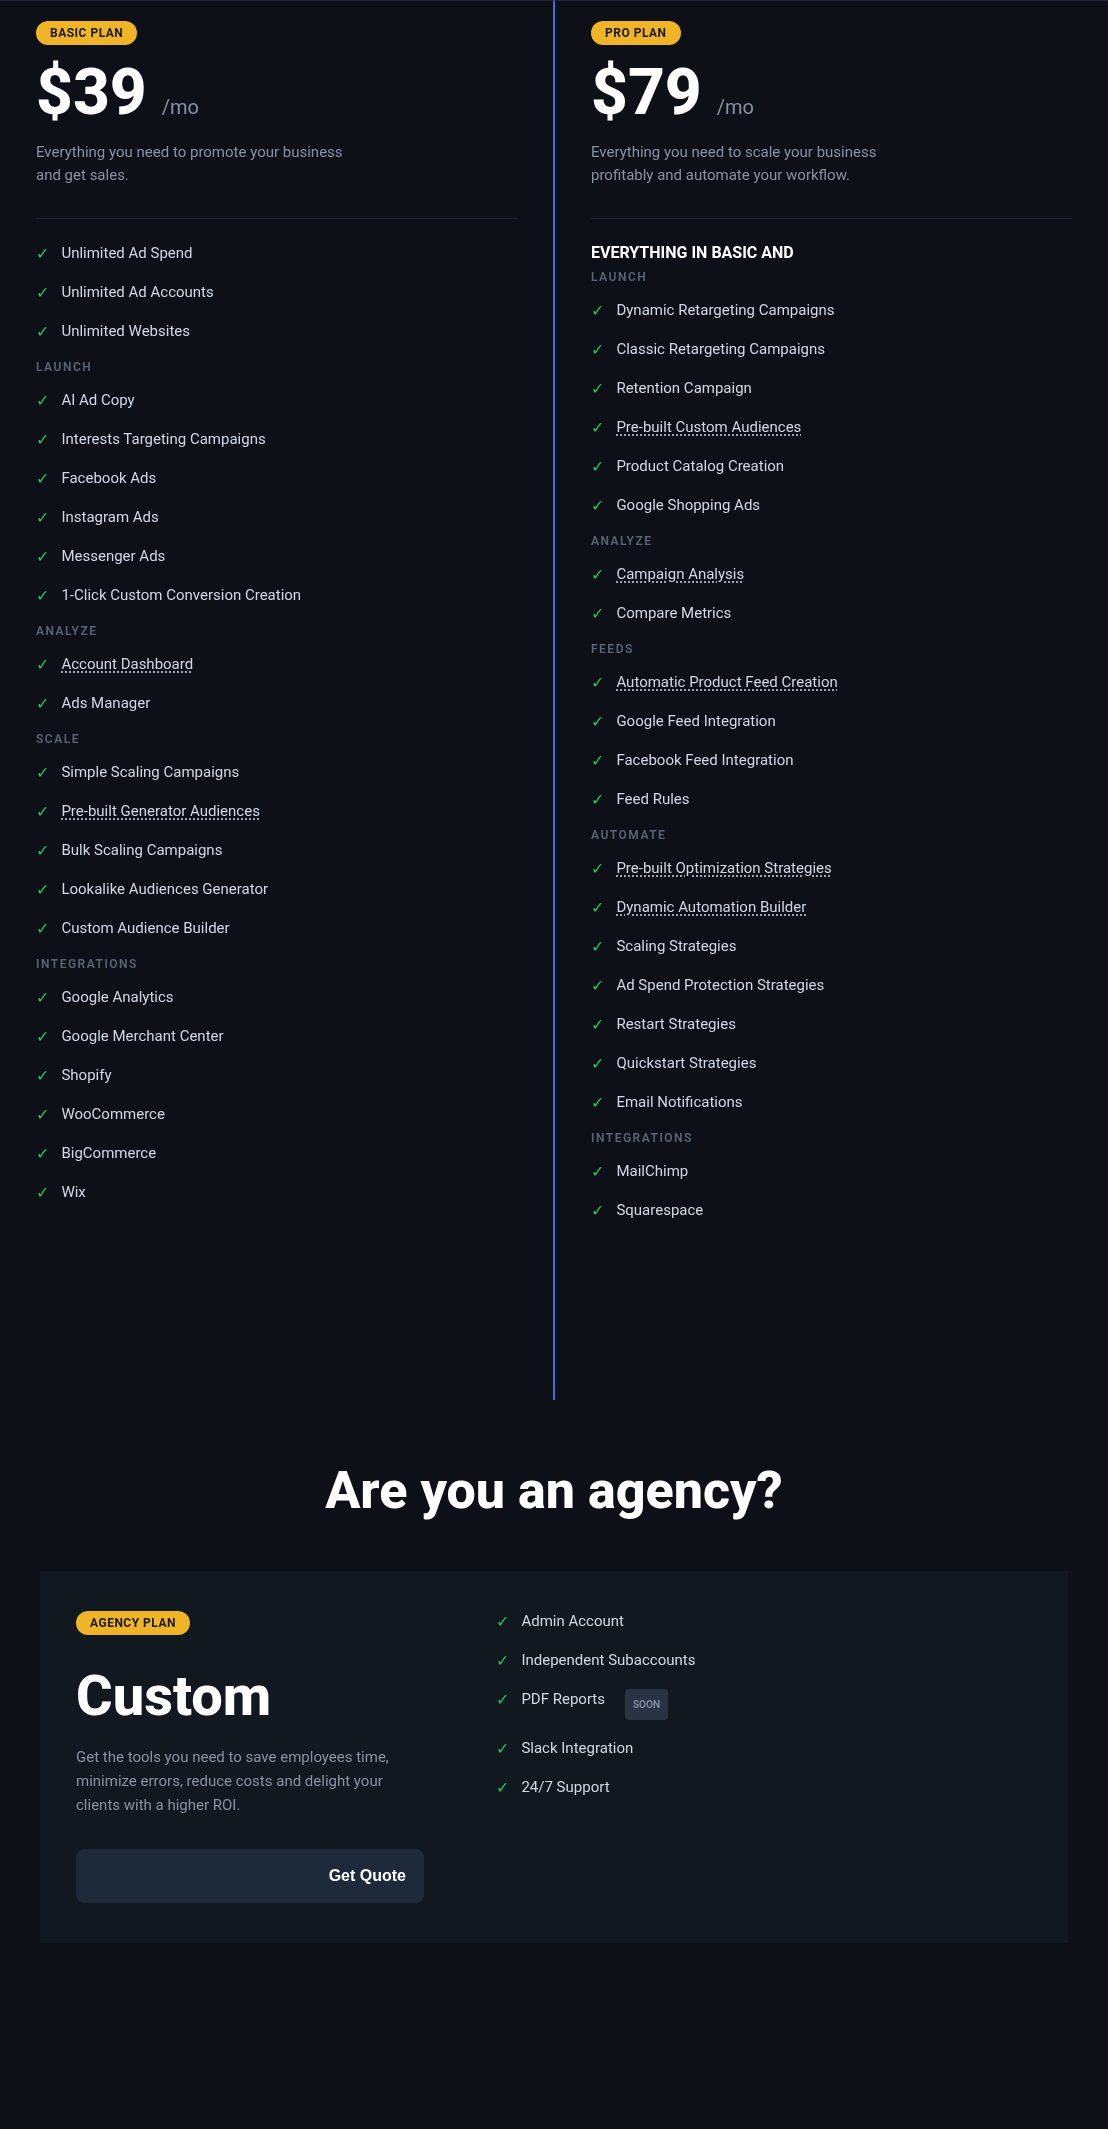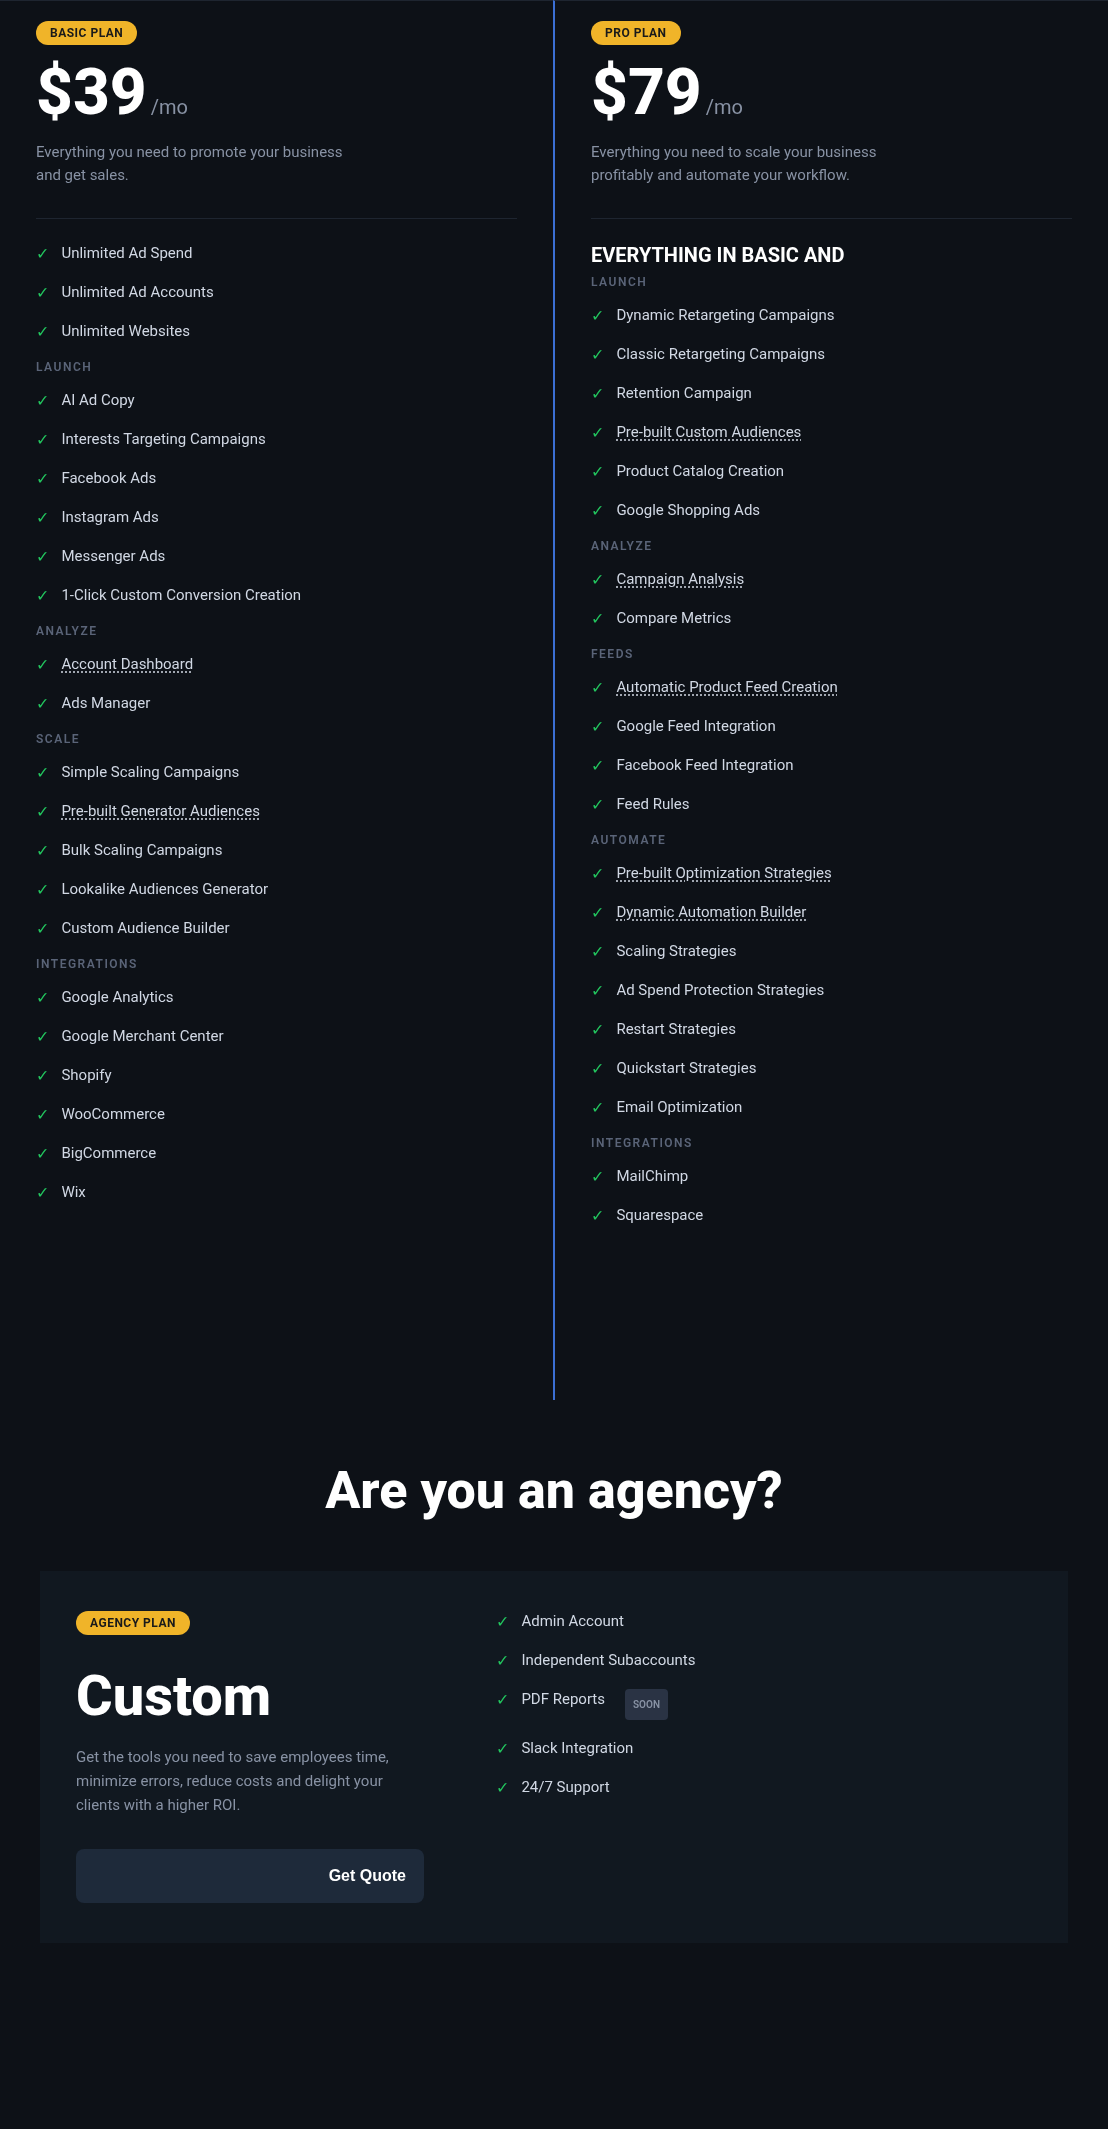--- a/index.html
+++ b/index.html
@@ -38,20 +38,21 @@
       border-radius: 20px;
       margin-bottom: 16px;
       text-transform: uppercase;
       letter-spacing: 0.5px;
     }
 
     .plan-price {
       display: flex;
       align-items: baseline;
       margin-bottom: 16px;
+      gap: 11px;
     }
 
     .plan-price .amount {
       font-size: 64px;
       font-weight: 800;
       color: #ffffff;
       line-height: 1;
     }
 
     .plan-price .period {
@@ -78,21 +79,21 @@
       font-size: 12px;
       font-weight: 600;
       color: #5a6478;
       letter-spacing: 1.5px;
       text-transform: uppercase;
       margin-bottom: 16px;
       margin-top: 8px;
     }
 
     .everything-header {
-      font-size: 20px;
+      font-size: 16px;
       font-weight: 700;
       color: #ffffff;
       margin-bottom: 8px;
     }
 
     .feature-item {
       display: flex;
       align-items: flex-start;
       margin-bottom: 18px;
       gap: 12px;
@@ -420,21 +421,21 @@
       <div class="feature-item">
         <span class="check-icon">✓</span>
         <span class="feature-text">Restart Strategies</span>
       </div>
       <div class="feature-item">
         <span class="check-icon">✓</span>
         <span class="feature-text">Quickstart Strategies</span>
       </div>
       <div class="feature-item">
         <span class="check-icon">✓</span>
-        <span class="feature-text">Email Optimization</span>
+        <span class="feature-text">Email Notifications</span>
       </div>
     </div>
 
     
     <div class="section-header">INTEGRATIONS</div>
     <div class="features-group">
       <div class="feature-item">
         <span class="check-icon">✓</span>
         <span class="feature-text">MailChimp</span>
       </div>

